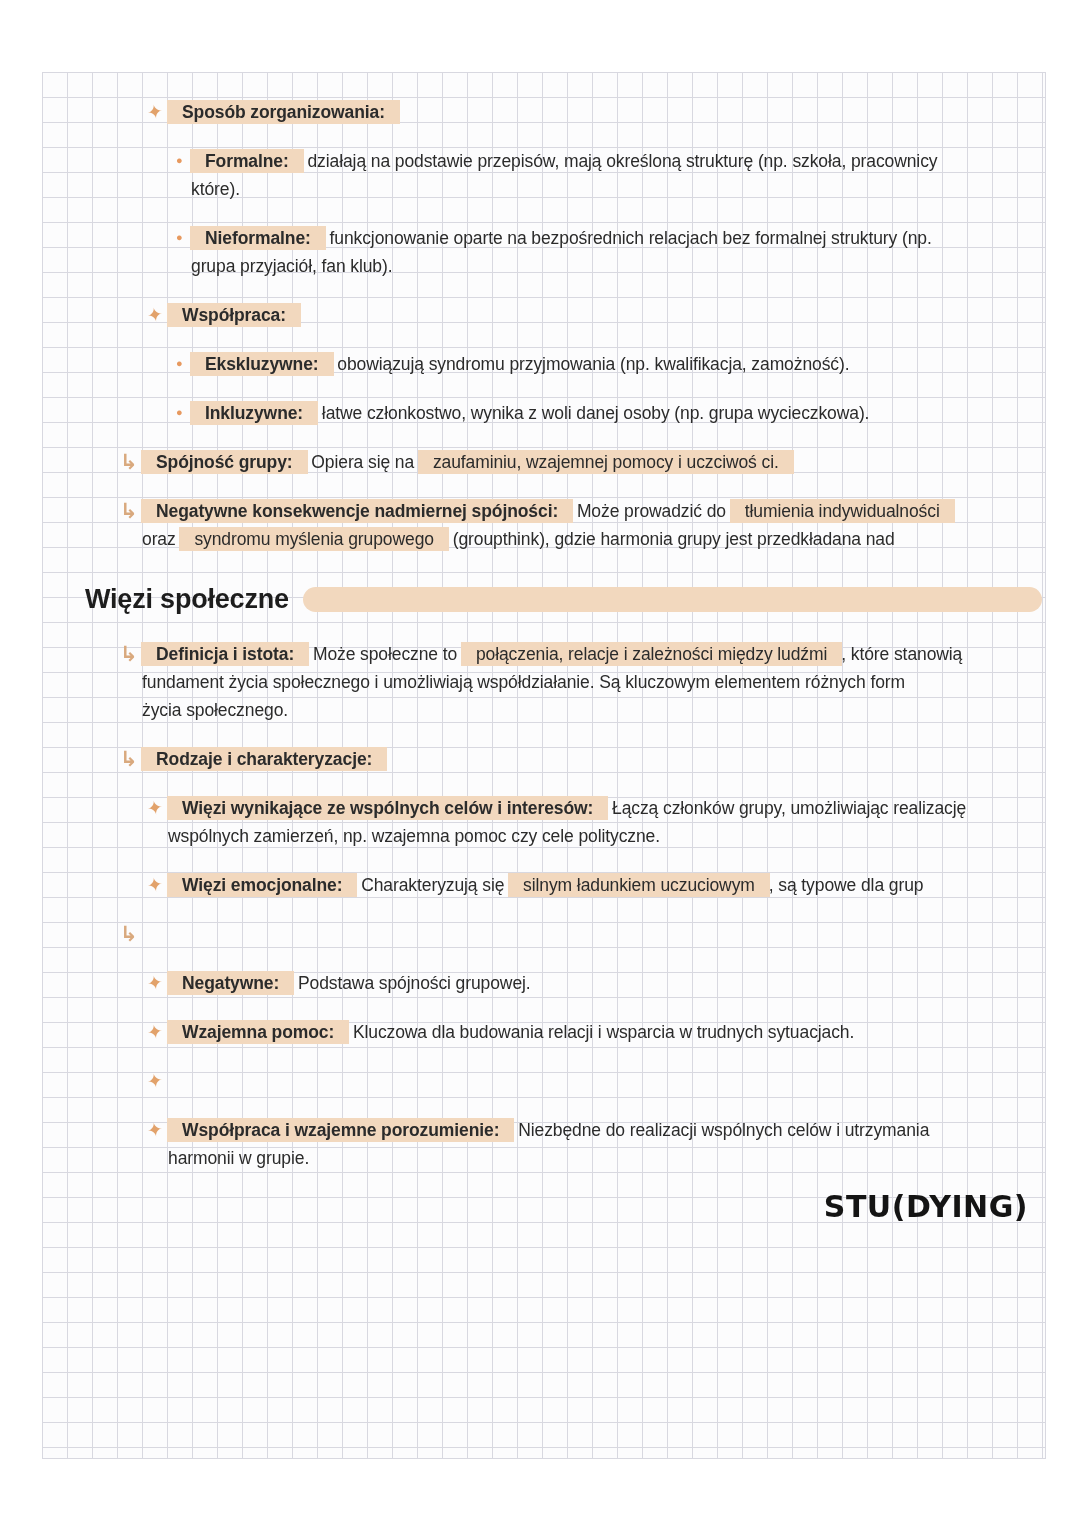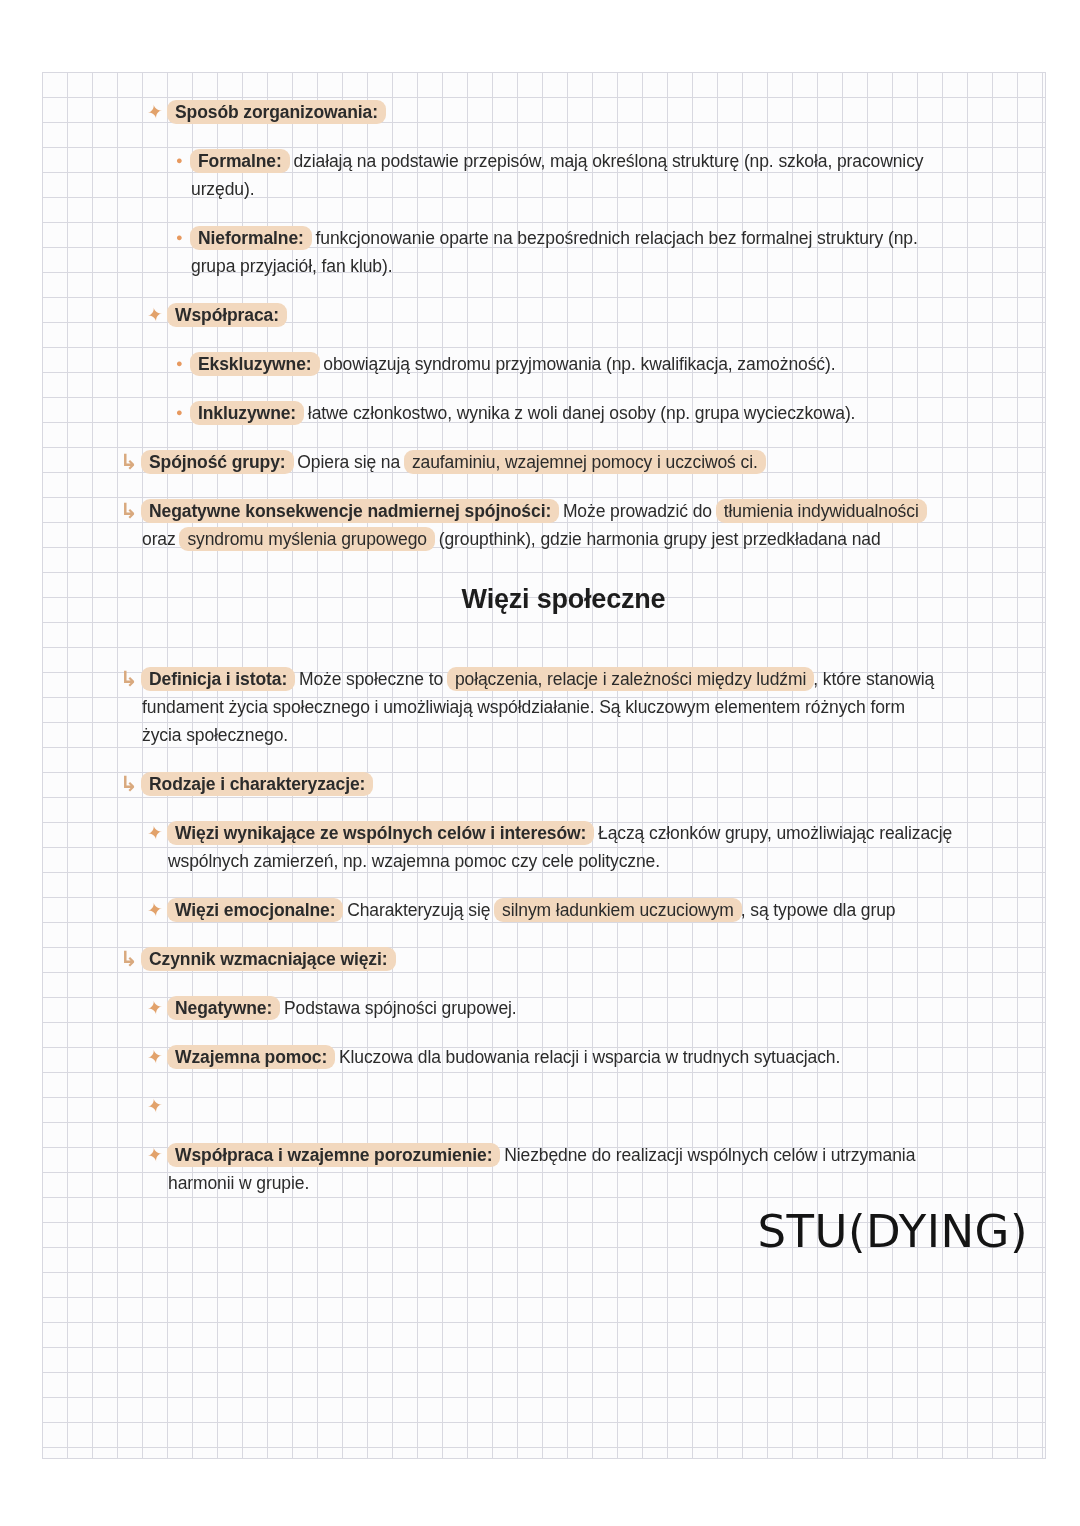--- a/index.html
+++ b/index.html
@@ -31,42 +31,41 @@
   .lvl1{padding-left:147px;}
   .lvl2{padding-left:176px;}
   .mt8{margin-top:8px;}
   .bullet{flex:0 0 auto;display:inline-block;text-align:left;}
   .star{width:21px;font-size:19px;line-height:28px;color:#e2a26b;transform:rotate(-10deg);}
   .dot{width:15px;font-size:11px;line-height:28px;color:#e7995f;position:relative;top:-1px;}
   .arrow{width:22px;font-size:21px;line-height:28px;color:#d9a97e;font-weight:700;}
   .text{flex:1 1 auto;white-space:nowrap;padding-right:20px;}
   .b{font-weight:700;}
   .h{
-    background:#f2d8be;border-radius:9px;padding:2px 8px;margin:0 -1px;
+    background:#f2d8be;border-radius:0;padding:2px 15px;margin:0 -1px;
     -webkit-box-decoration-break:clone;box-decoration-break:clone;
   }
   .heading-row{
     display:flex;align-items:center;
     padding-left:85px;padding-right:38px;
     margin:29px 0 24px 0;
-    flex-direction:column;
   }
   .heading-text{
     font-size:27px;font-weight:700;line-height:34px;letter-spacing:-0.2px;color:#1d1d1d;
     white-space:nowrap;
   }
   .heading-bar{
     flex:1 1 auto;height:25px;margin-left:14px;
     background:#f2d8be;border-radius:13px;
   }
   .brand-row{
     text-align:right;padding-right:52px;margin-top:6px;
   }
   .brand{
-    font-size:45px;font-weight:400;letter-spacing:0.5px;color:#141414;
+    font-size:30px;font-weight:700;letter-spacing:0.5px;color:#141414;
     font-family:"DejaVu Sans","Liberation Sans",sans-serif;
   }
 </style>
 </head>
 <body>
 
 <div class="grid-paper"></div>
 
 <div class="content">
 
@@ -74,21 +73,21 @@
     <span class="bullet star">✦</span>
     <div class="text">
       <span class="seg b h">Sposób zorganizowania:</span>
     </div>
   </div>
 
   <div class="item lvl2 mt8">
     <span class="bullet dot">●</span>
     <div class="text">
       <span class="seg b h">Formalne:</span><span class="seg"> działają na podstawie przepisów, mają określoną strukturę (np. szkoła, pracownicy</span><br>
-      <span class="seg">urzędu).</span>
+      <span class="seg">które).</span>
     </div>
   </div>
 
   <div class="item lvl2">
     <span class="bullet dot">●</span>
     <div class="text">
       <span class="seg b h">Nieformalne:</span><span class="seg"> funkcjonowanie oparte na bezpośrednich relacjach bez formalnej struktury (np.</span><br>
       <span class="seg">grupa przyjaciół, fan klub).</span>
     </div>
   </div>
@@ -160,23 +159,20 @@
 
   <div class="item lvl1">
     <span class="bullet star">✦</span>
     <div class="text">
       <span class="seg b h">Więzi emocjonalne:</span><span class="seg"> Charakteryzują się </span><span class="seg h">silnym ładunkiem uczuciowym</span><span class="seg">, są typowe dla grup</span><br>
     </div>
   </div>
 
   <div class="item lvl0">
     <span class="bullet arrow">↳</span>
-    <div class="text">
-      <span class="seg b h">Czynnik wzmacniające więzi:</span>
-    </div>
   </div>
 
   <div class="item lvl1">
     <span class="bullet star">✦</span>
     <div class="text">
       <span class="seg b h">Negatywne:</span><span class="seg"> Podstawa spójności grupowej.</span>
     </div>
   </div>
 
   <div class="item lvl1">

